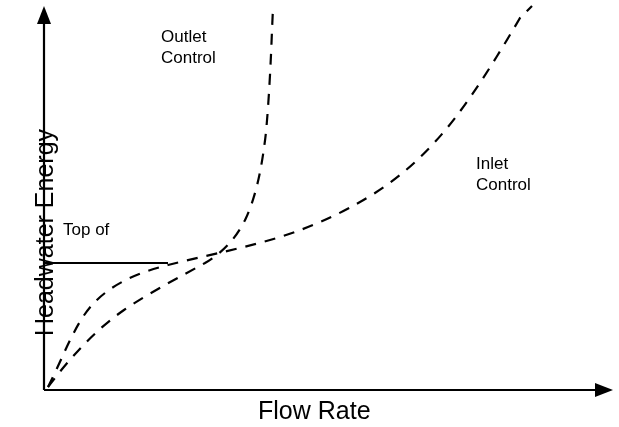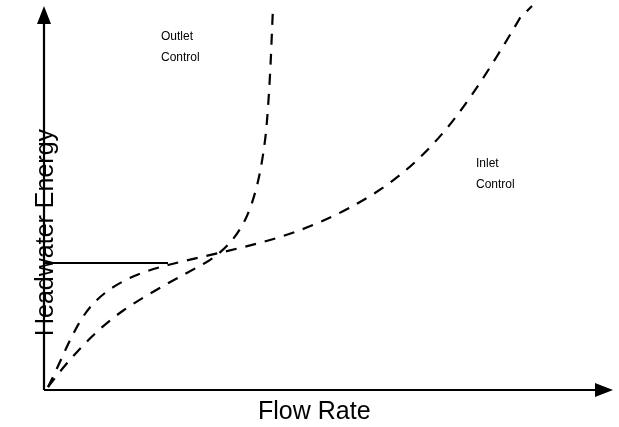--- a/index.html
+++ b/index.html
@@ -43,21 +43,21 @@
     left: 26px;
     top: 296px;
   }
   #xlabel {
     left: 258px;
     top: 396px;
   }
   .annot {
     position: absolute;
     color: #000000;
-    font-size: 12px;
+    font-size: 17px;
     line-height: 21px;
     font-family: "Liberation Sans", sans-serif;
     white-space: nowrap;
   }
   #annot-outlet { left: 161px; top: 26px; }
   #annot-inlet  { left: 476px; top: 113px; margin-top: 40px; }
   #annot-top    { left: 63px;  top: 219px; }
 </style>
 </head>
 <body>
@@ -108,15 +108,16 @@
     <div>Outlet</div>
     <div>Control</div>
   </div>
 
   <div class="annot" id="annot-inlet">
     <div>Inlet</div>
     <div>Control</div>
   </div>
 
   <div class="annot" id="annot-top">
+    <div>Top of</div>
   </div>
 
 </div>
 
 </body></html>

